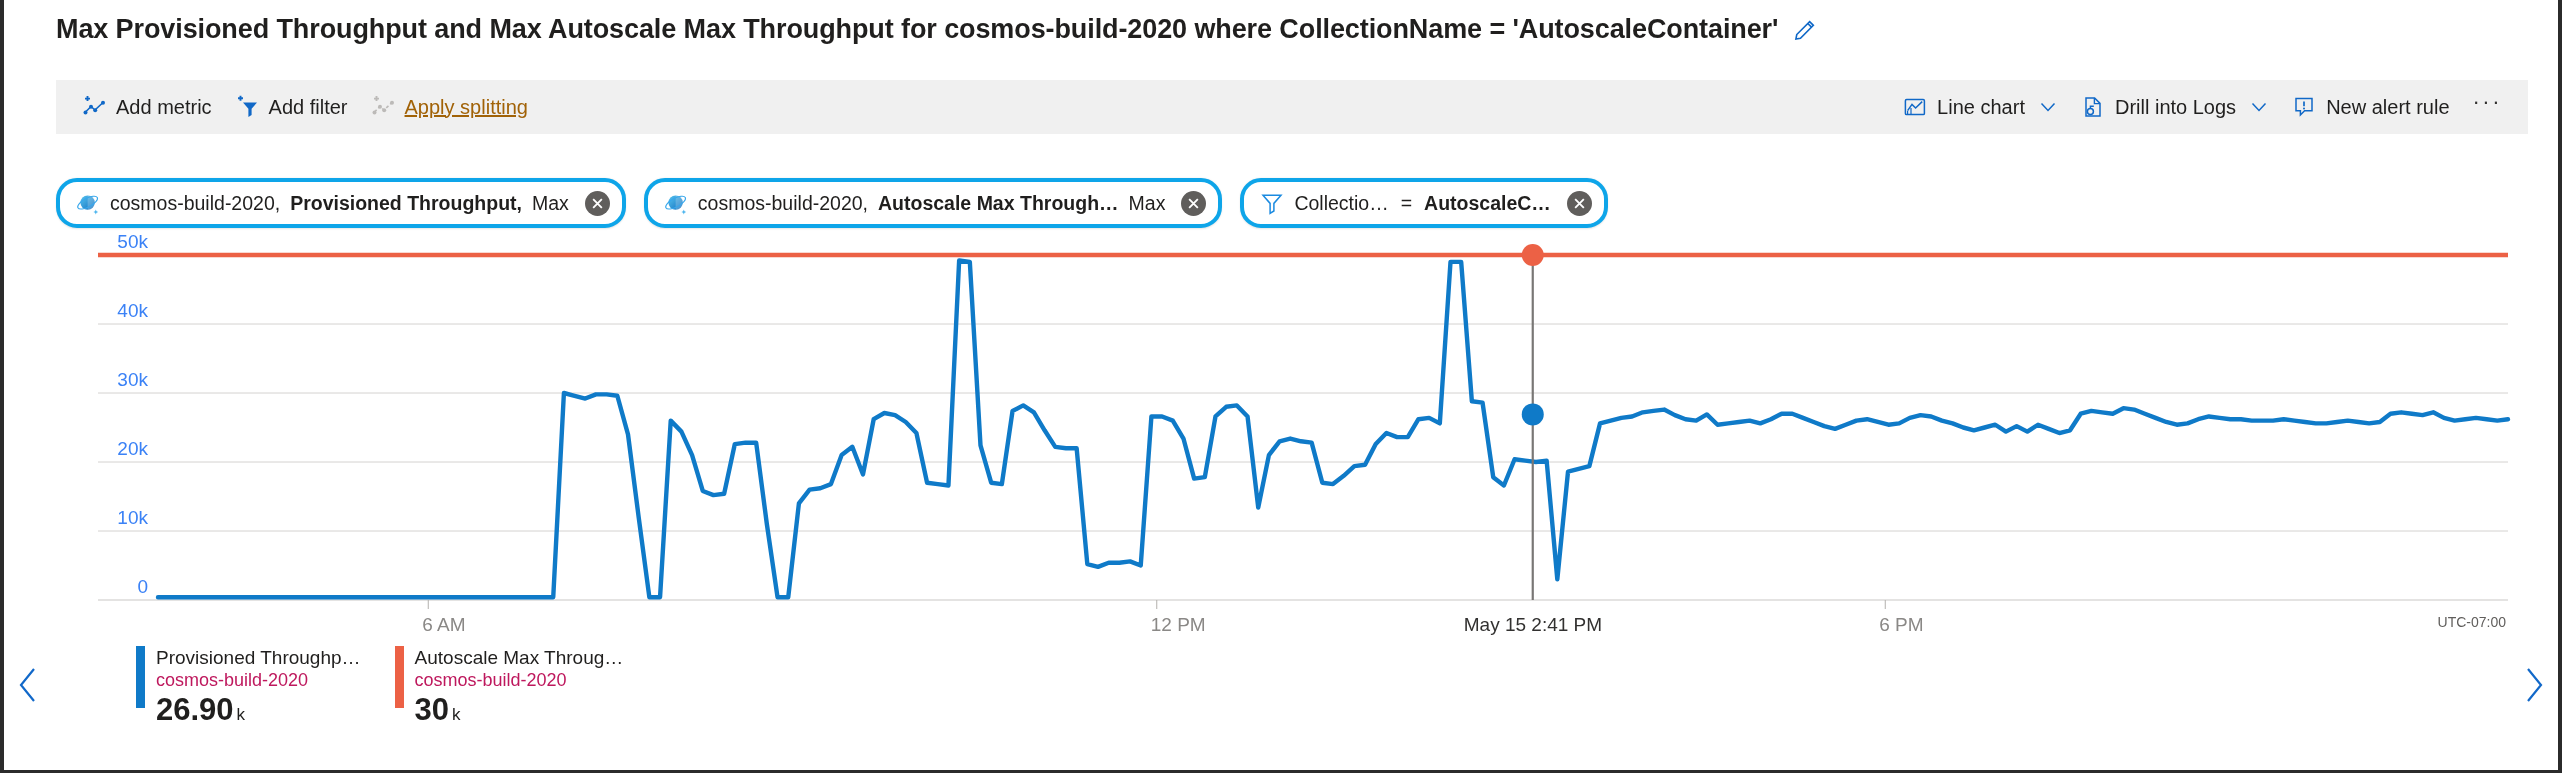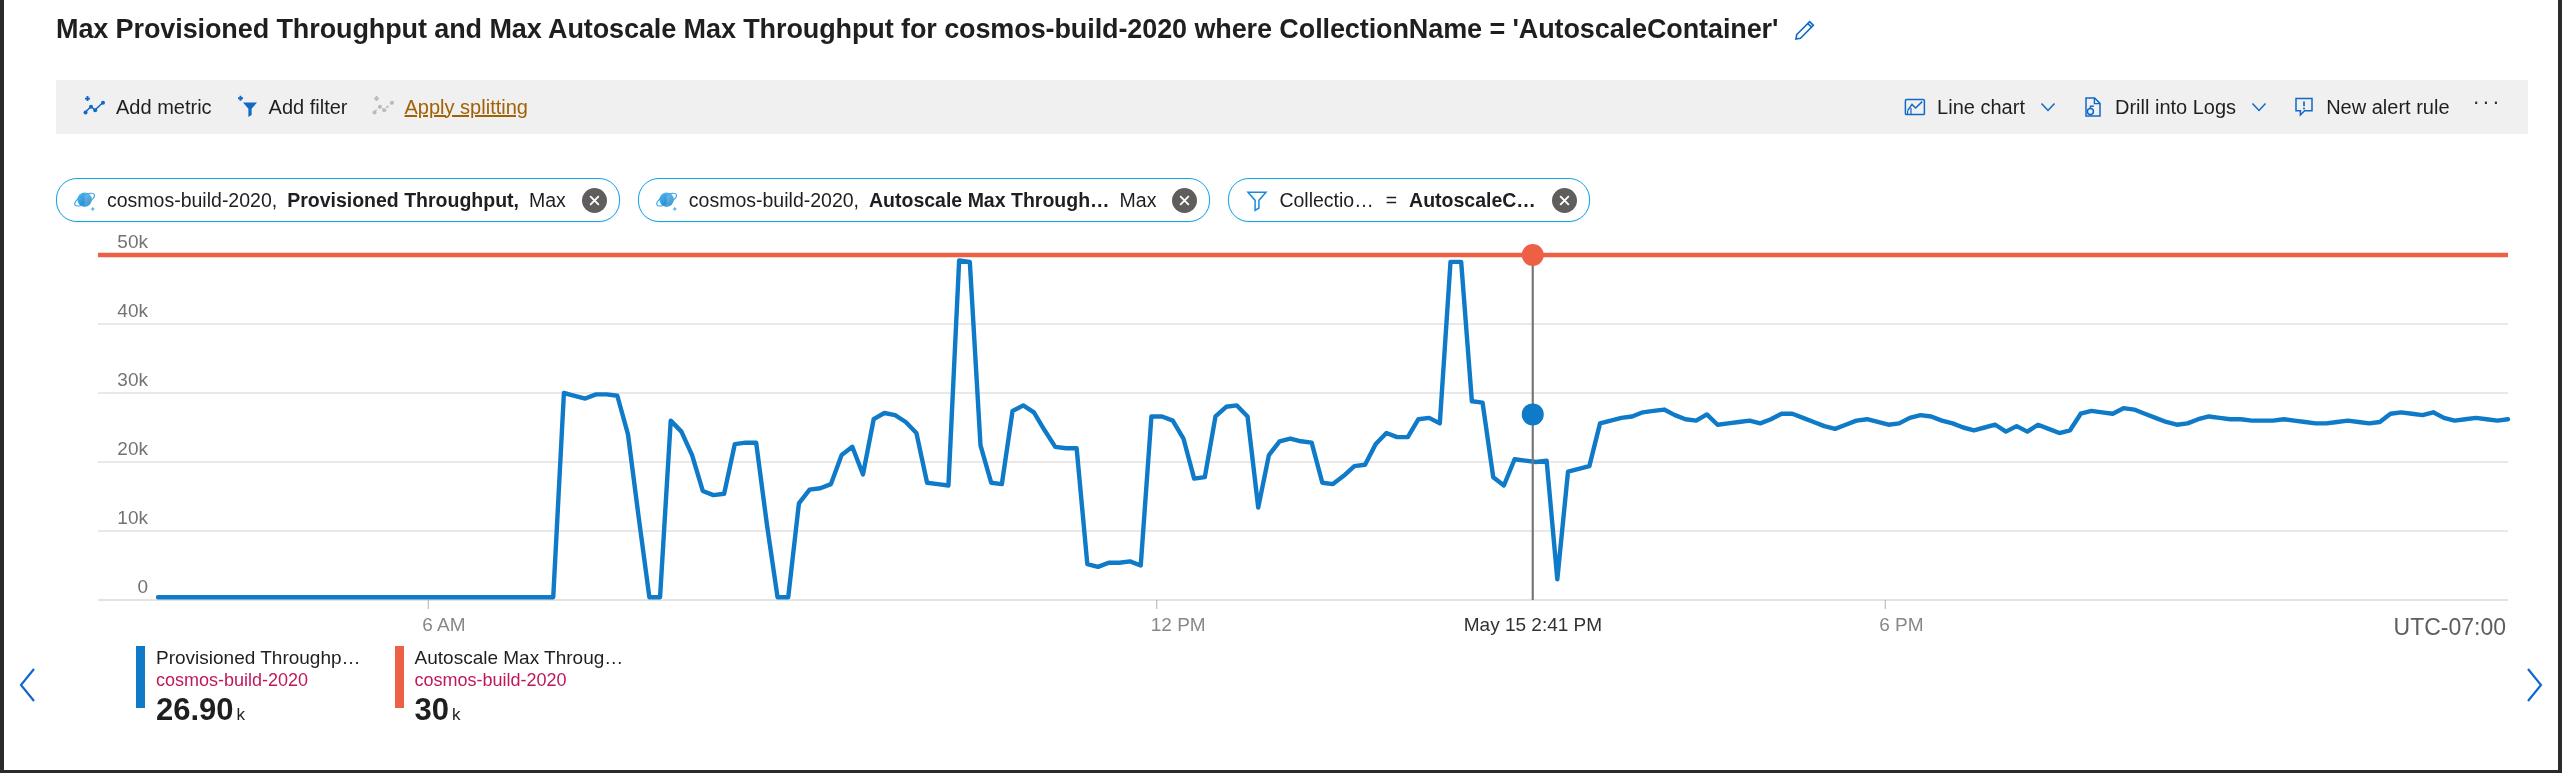--- a/index.html
+++ b/index.html
@@ -94,21 +94,21 @@
     top: 178px;
     display: flex;
     align-items: center;
     gap: 18px;
   }
   .pill {
     display: flex;
     align-items: center;
     gap: 10px;
     height: 42px;
-    border: 1px solid #0ea5e9;
+    border: 4px solid #0ea5e9;
     border-radius: 21px;
     background: #ffffff;
     padding: 0 12px 0 16px;
     font-size: 19.5px;
     color: #201f1e;
     white-space: nowrap;
     box-shadow: 0 0.6px 1.8px rgba(0,0,0,.10);
     cursor: pointer;
   }
   .pill .res { color: #201f1e; }
@@ -145,34 +145,34 @@
     cursor: pointer;
   }
   .nav-left { left: 6px; }
   .nav-right { right: 6px; }
 
   .plot-svg { position: absolute; left: 0; top: 0; display: block; }
 
   .ylabel {
     position: absolute;
     font-size: 19px;
-    color: #737373;
+    color: #3b82f6;
     text-align: right;
     width: 60px;
   }
   .xlabel {
     position: absolute;
     font-size: 19px;
     color: #8a8886;
     white-space: nowrap;
   }
   .xlabel.active { color: #323130; }
   .tz-label {
     position: absolute;
-    font-size: 23px;
+    font-size: 14px;
     color: #605e5c;
     right: 56px;
     white-space: nowrap;
   }
 
   
   .legend {
     position: absolute;
     left: 126px;
     top: 646px;

